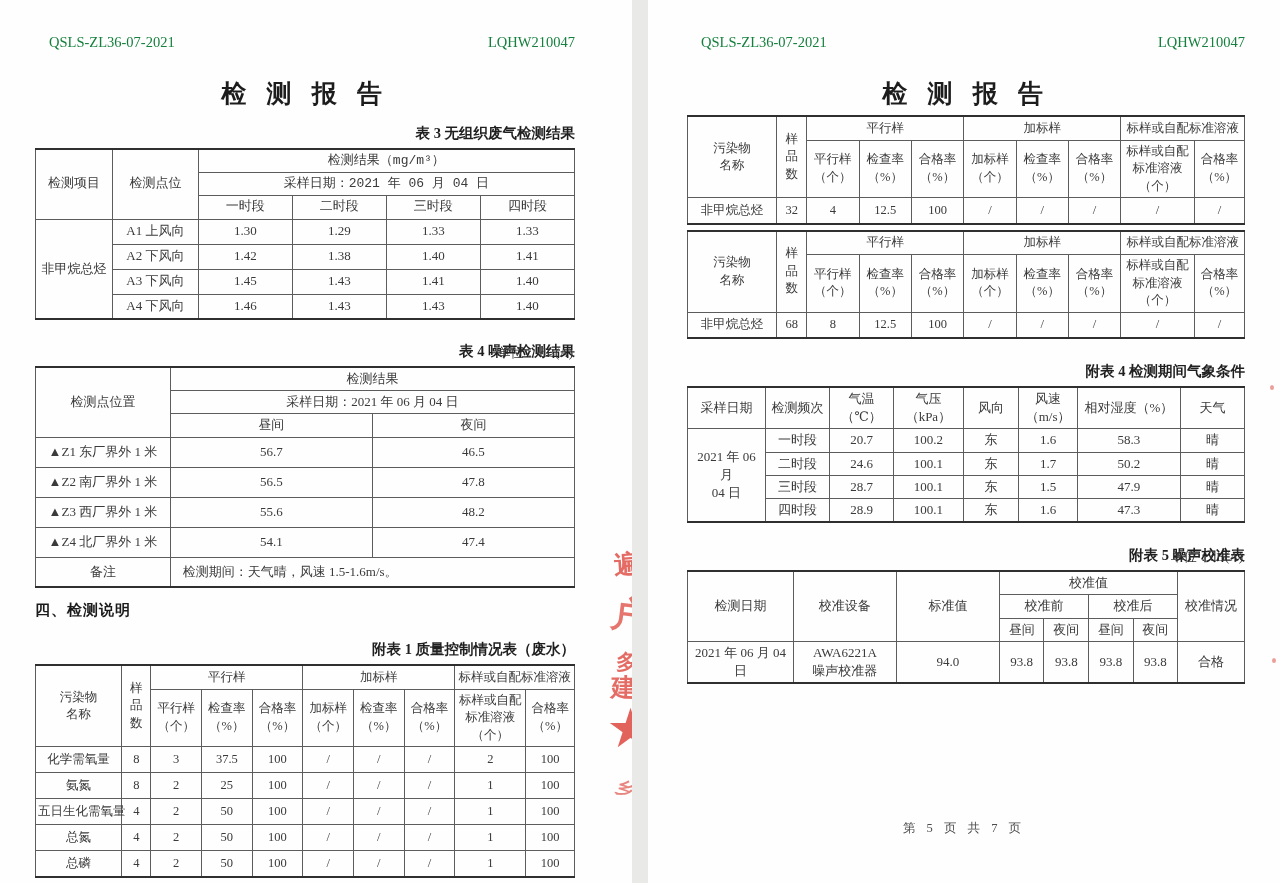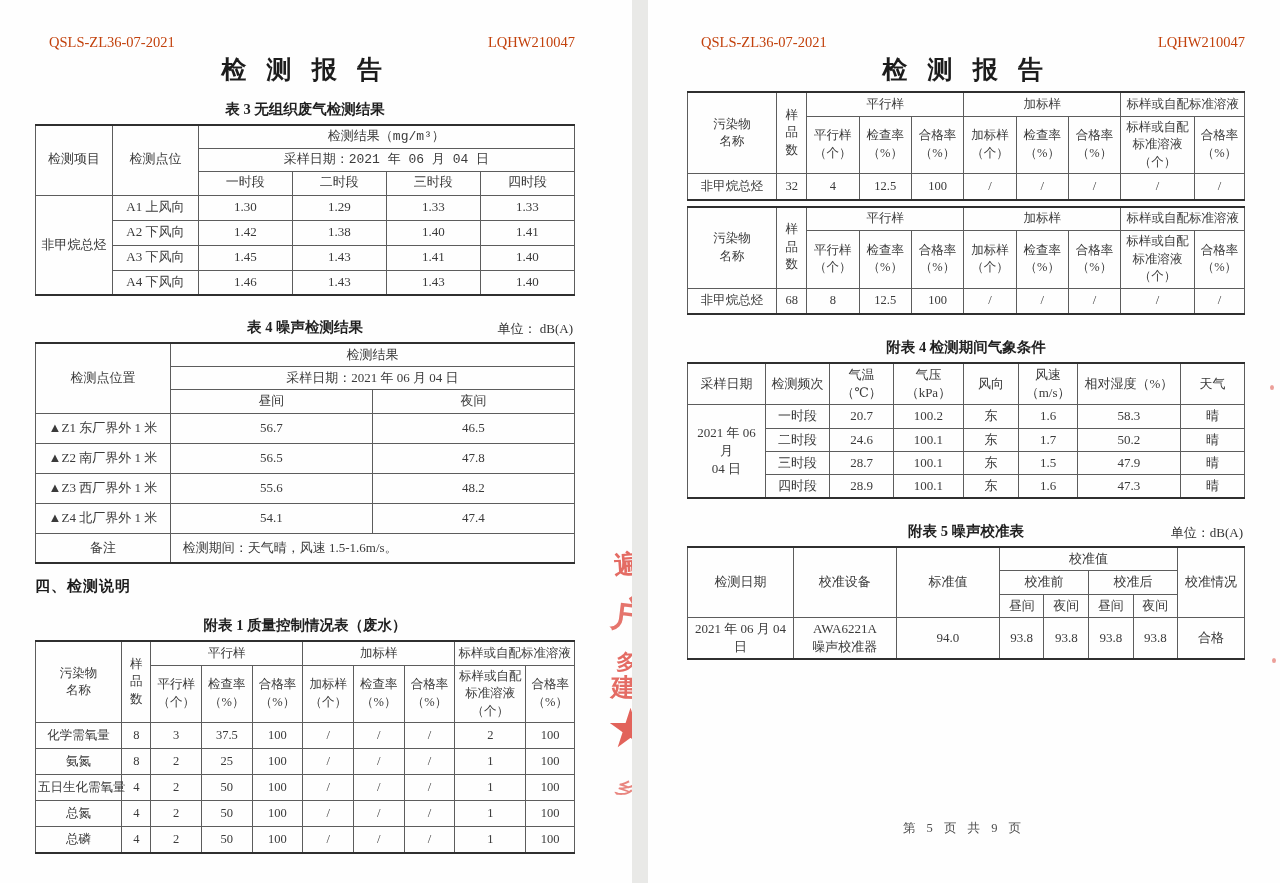--- a/index.html
+++ b/index.html
@@ -9,24 +9,24 @@
     background: #f4f4f3;
     font-family: "Liberation Serif", "DejaVu Serif", serif;
     color: #333;
   }
   .scan { display: flex; width: 1280px; height: 883px; }
   .page { position: relative; height: 883px; background: #fefefe; overflow: hidden; }
   .page-left  { width: 632px; padding: 34px 57px 0 35px; }
   .gutter { width: 16px; background: #e9e9e7; }
   .page-right { width: 632px; padding: 34px 35px 0 39px; }
 
-  .page-head { display: flex; justify-content: space-between; font-size: 14.5px; color: #c2410c; padding: 0 0 0 14px; }
-  .doc-title { text-align: center; font-size: 25px; font-weight: bold; letter-spacing: 7px; color: #1c1c1c; margin-top: 2px; }
-
-  .caption-row { position: relative; text-align: center; font-size: 14.5px; font-weight: bold; color: #1f1f1f; }
+  .page-head { display: flex; justify-content: space-between; font-size: 14.5px; color: #15803d; padding: 0 0 0 14px; }
+  .doc-title { text-align: center; font-size: 25px; font-weight: bold; letter-spacing: 7px; color: #1c1c1c; margin-top: 26px; }
+
+  .caption-row { position: relative; text-align: right; font-size: 14.5px; font-weight: bold; color: #1f1f1f; }
   .unit-label { position: absolute; right: 2px; top: 2px; font-weight: normal; font-size: 13px; color: #333; }
 
   table {
     width: 100%; border-collapse: collapse; table-layout: fixed;
     font-size: 13px; color: #3a3a3a; margin-top: 5px;
     border-top: 2px solid #2f2f2f; border-bottom: 2px solid #2f2f2f;
   }
   th, td {
     border: 1px solid #5c5c5c; font-weight: normal; text-align: center;
     padding: 2px 2px; white-space: pre-line; line-height: 1.4;
@@ -552,18 +552,18 @@
             <td>94.0</td>
             <td>93.8</td>
             <td>93.8</td>
             <td>93.8</td>
             <td>93.8</td>
             <td>合格</td>
           </tr>
         </tbody>
     </table>
 
-    <div class="page-footer">第 5 页 共 9 页</div>
+    <div class="page-footer">第 5 页 共 7 页</div>
     <div class="speck" style="right:6px; top:385px;"></div>
     <div class="speck" style="right:4px; top:658px;"></div>
   </div>
 
 </div>
 
 </body></html>

